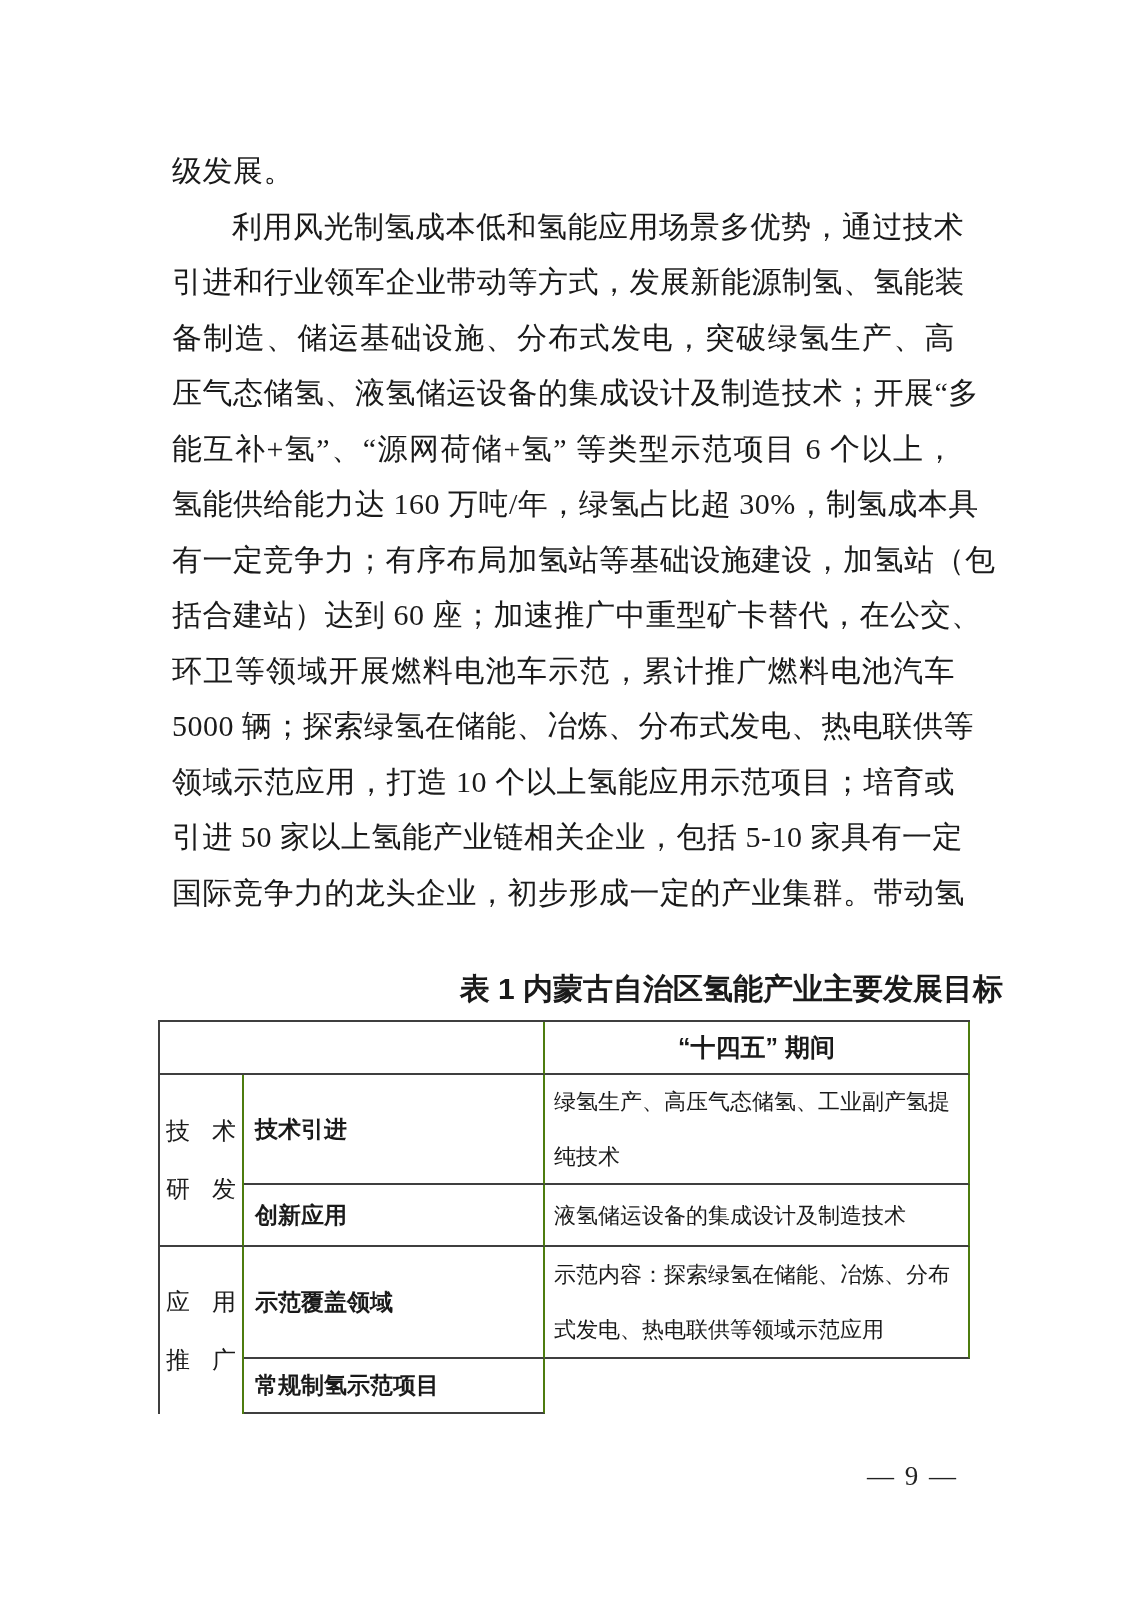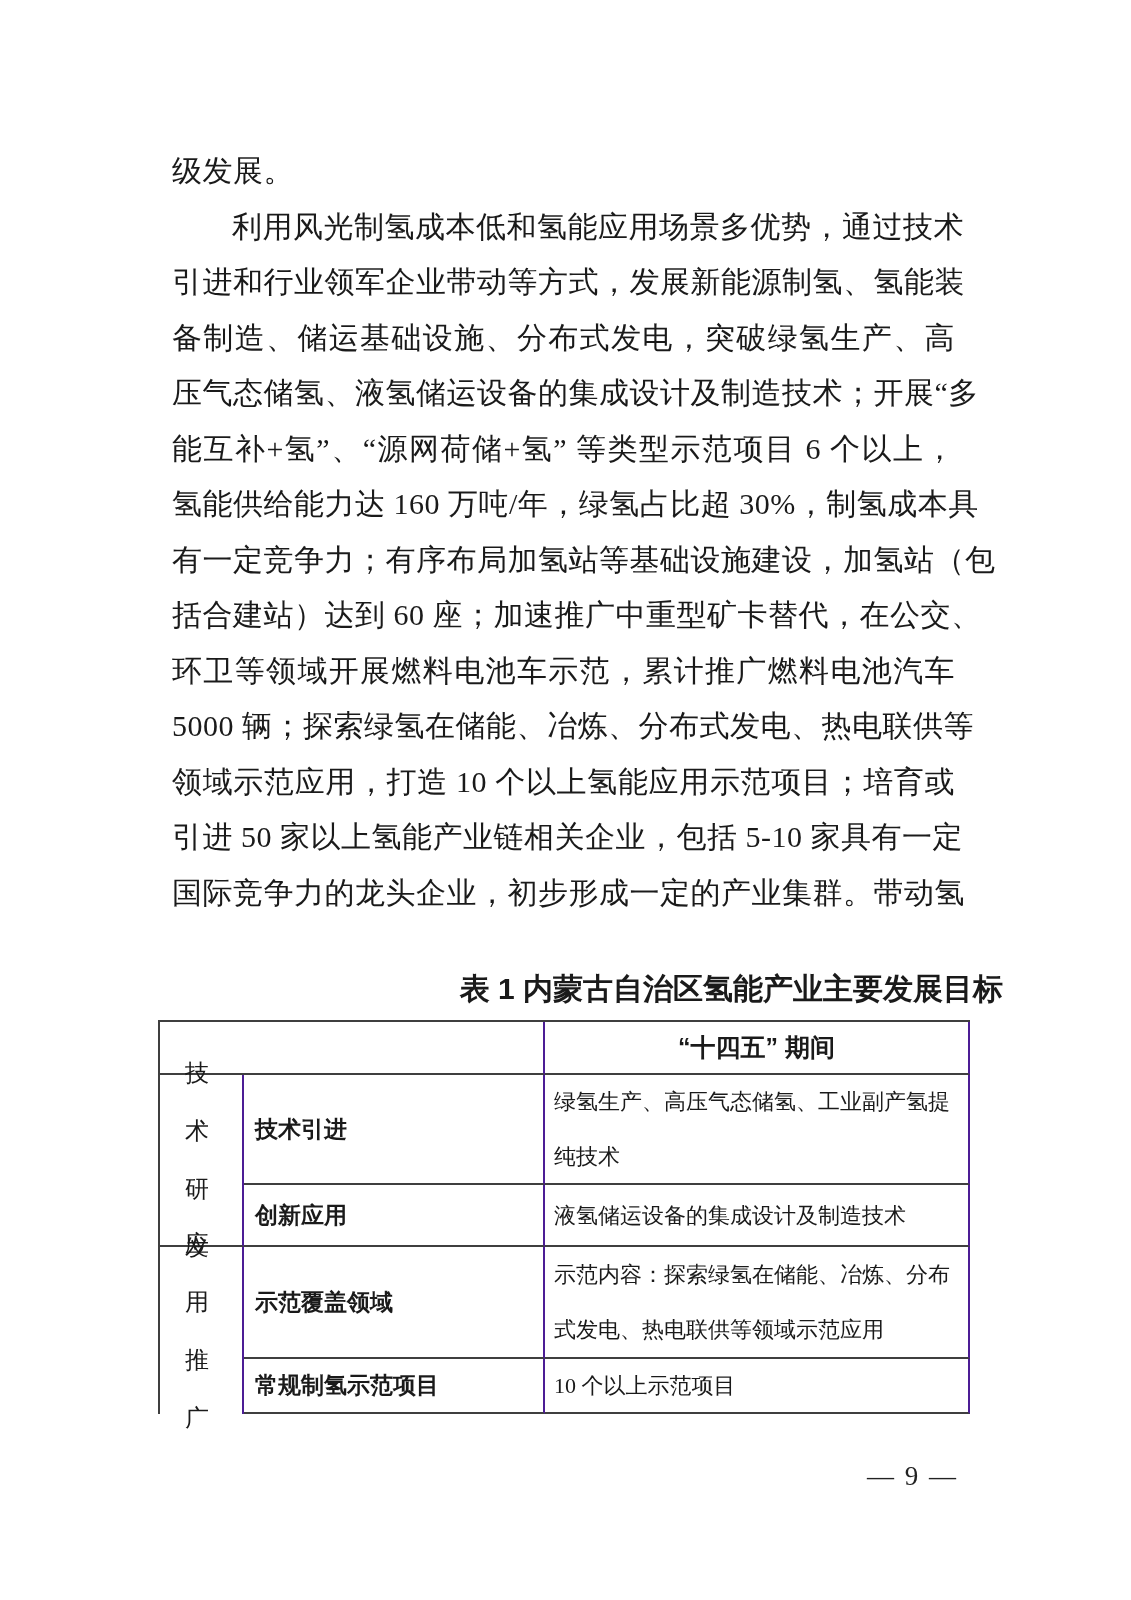--- a/index.html
+++ b/index.html
@@ -39,31 +39,31 @@
   .tbl {
     position:absolute; left:158px; top:1020px;
     display:grid;
     grid-template-columns:84px 301px 425px;
     grid-template-rows:53px 110px 62px 112px 55px;
     border-top:2px solid #3f3f3f;
     border-left:2px solid #3f3f3f;
   }
   .cell {
     box-sizing:border-box;
-    border-right:2px solid #4c1d95;
+    border-right:2px solid #4d7c0f;
     border-bottom:2px solid #3f3f3f;
     display:flex; align-items:center;
     font-size:22px;
   }
   .h-left  { grid-column:1 / 3; grid-row:1; }
   .h-right { grid-column:3; grid-row:1; justify-content:center; font-size:25px; }
   .group {
     grid-column:1;
     flex-direction:column; justify-content:center;
-    padding:0 25px; font-size:24px; line-height:58px;
+    padding:0 6px; font-size:24px; line-height:58px;
   }
   .g1 { grid-row:2 / 4; }
   .g2 { grid-row:4 / 6; border-bottom:none;align-items:flex-end; }
   .gl { width:100%; text-align:justify; text-align-last:justify; }
   .lbl {
     grid-column:2; padding-left:11px; font-size:23px;
   }
   .val {
     grid-column:3; padding-left:9px;
     white-space:pre-line; line-height:55px;
@@ -115,18 +115,17 @@
     <div class="cell val r2">液氢储运设备的集成设计及制造技术</div>
 
     <div class="cell group g2">
       <div class="gl">应用</div>
       <div class="gl">推广</div>
     </div>
     <div class="cell lbl hei r3">示范覆盖领域</div>
     <div class="cell lbl hei r4">常规制氢示范项目</div>
     <div class="cell val r3">示范内容：探索绿氢在储能、冶炼、分布
 式发电、热电联供等领域示范应用</div>
-    <div class="cell val r4">10 个以上示范项目</div>
   </div>
 
   <div class="pageno">— 9 —</div>
 
 </div>
 
 </body></html>

